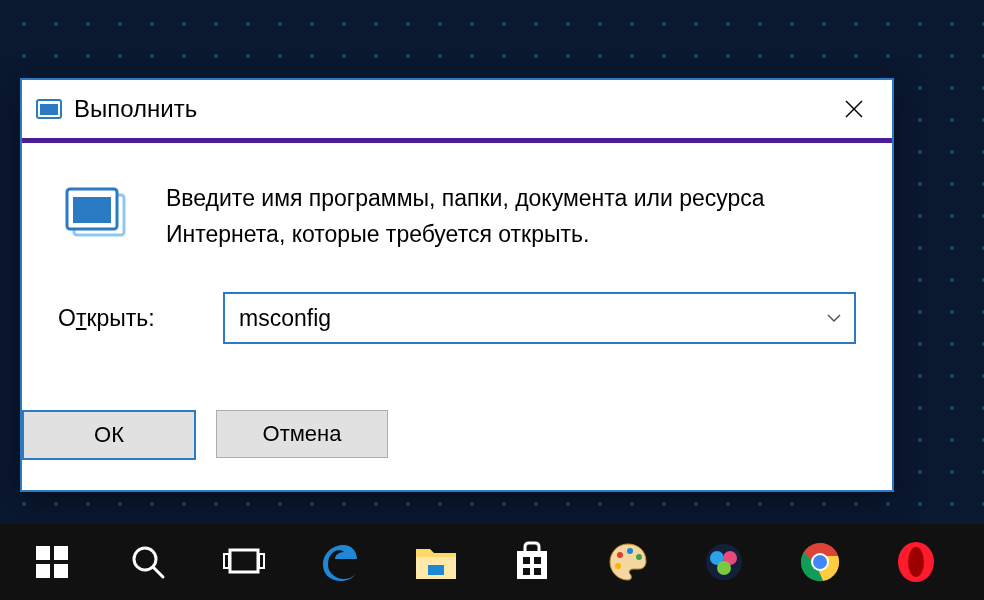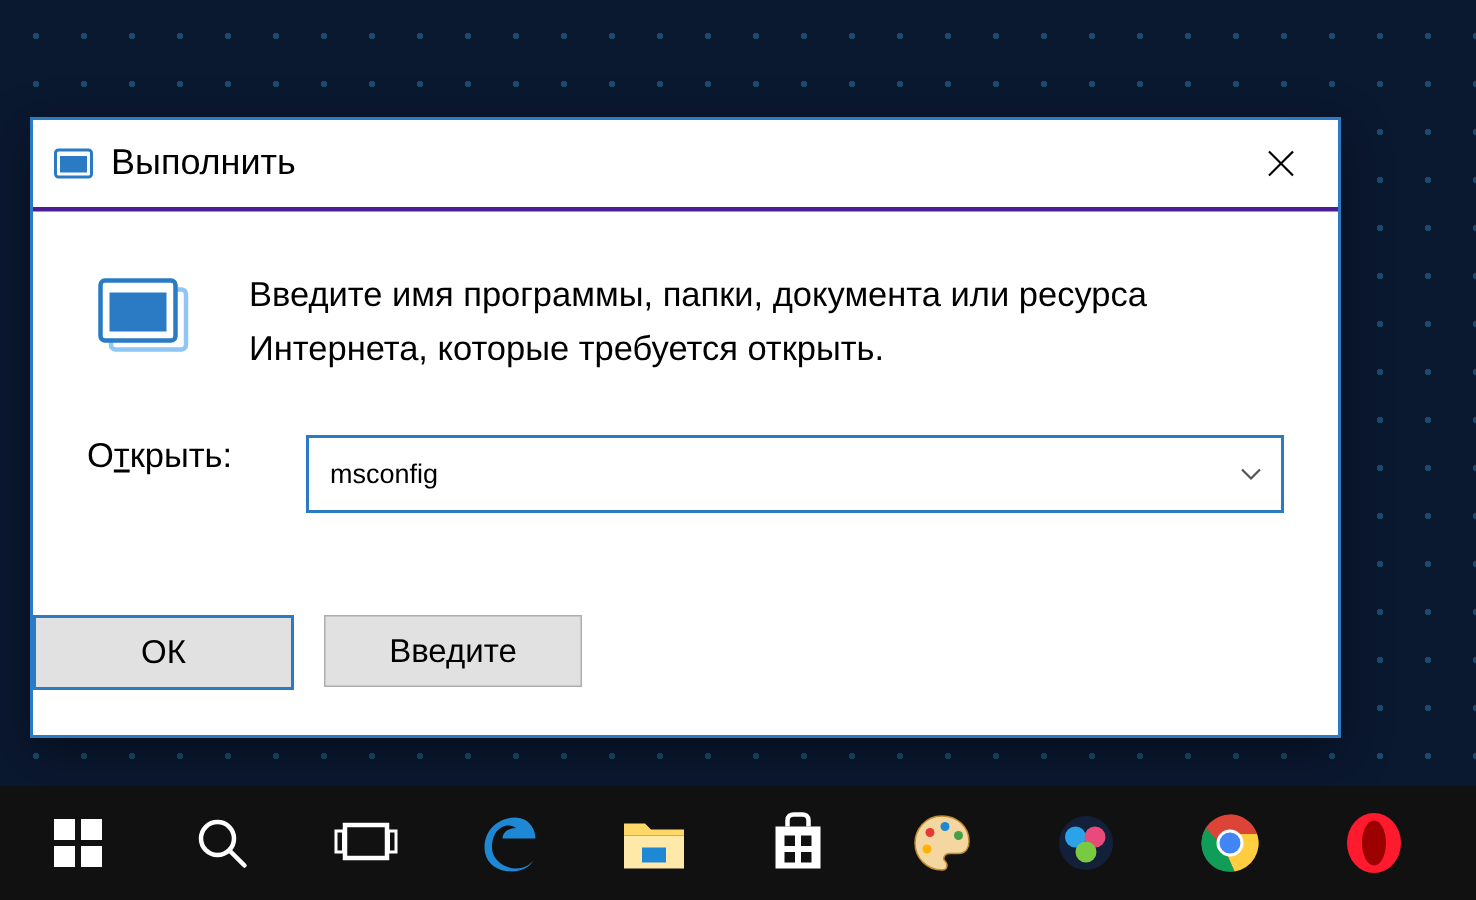--- a/index.html
+++ b/index.html
@@ -61,21 +61,21 @@
   .titlebar .close svg { width: 20px; height: 20px; }
 
   .run-icon-small {
     width: 28px; height: 24px;
     display: inline-flex; align-items: center; justify-content: center;
   }
 
   .dlg-body {
     flex: 1;
     padding: 20px 36px 0 36px;
-    border-top: 3px solid #4c1d95;
+    border-top: 5px solid #4c1d95;
   }
 
   .top-row {
     display: flex;
     align-items: flex-start;
     gap: 30px;
     margin-top: 18px;
   }
 
   .run-icon-big {
@@ -87,23 +87,23 @@
 
   .instructions {
     font-size: 23px;
     color: #000;
     line-height: 1.55;
     max-width: 640px;
   }
 
   .input-row {
     display: flex;
-    align-items: flex-start;
+    align-items: center;
     margin-top: 40px;
-    gap: 26px;
+    gap: 45px;
   }
   .open-label {
     font-size: 23px;
     color: #000;
     width: 120px;
     flex: 0 0 120px;
   }
   .open-label .u { text-decoration: underline; }
 
   .combo {
@@ -111,21 +111,21 @@
     height: 48px;
     border: 2px solid #2a7bc4;
     display: flex;
     align-items: center;
     background: #fff;
   }
   .combo input {
     flex: 1;
     border: none;
     outline: none;
-    font-size: 18px;
+    font-size: 23px;
     padding: 0 14px;
     height: 100%;
     background: transparent;
     font-family: inherit;
   }
   .combo .dropdown-btn {
     width: 40px;
     height: 100%;
     display: flex;
     align-items: center;
@@ -228,21 +228,21 @@
           </div>
         </div>
       </div>
     </div>
 
     <div class="btn-row">
       <div class="btn default">
         <span>ОК</span>
       </div>
       <div class="btn">
-        <span>Введите</span>
+        <span>Отмена</span>
       </div>
     </div>
   </div>
 
   <div class="taskbar">
 
     <div class="tb-item">
       <svg width="36" height="36" viewBox="0 0 36 36">
         <rect x="2" y="2" width="14" height="14" fill="#fff"></rect>
         <rect x="20" y="2" width="14" height="14" fill="#fff"></rect>

